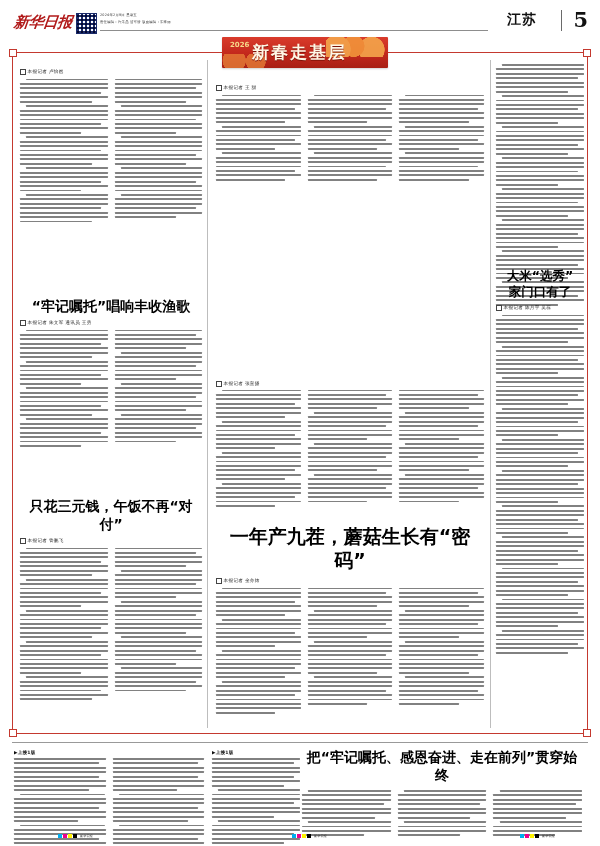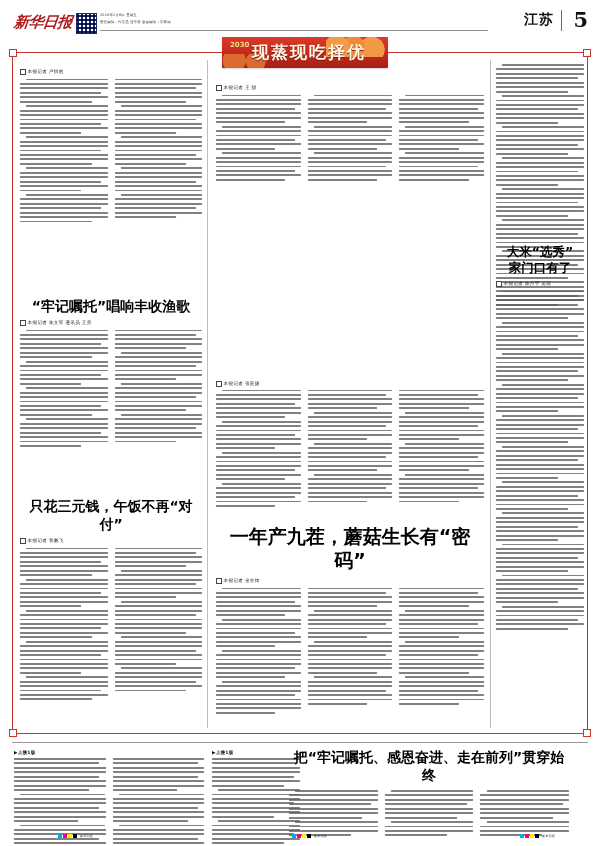--- a/index.html
+++ b/index.html
@@ -25,21 +25,21 @@
       repeating-linear-gradient(90deg,#1b2b6b 0 2px,#fff 2px 4px),
       repeating-linear-gradient(0deg,#1b2b6b 0 2px,transparent 2px 4px);
     background-blend-mode:multiply;
     border:1px solid #1b2b6b;
   }
   .mast-meta{position:absolute;left:100px;top:13px;width:200px;}
   .mast-meta .l1{font-size:3.4px;color:#333;line-height:5px;letter-spacing:.2px;}
   .mast-meta .l2{font-size:3.4px;color:#333;line-height:5px;letter-spacing:.2px;margin-top:2px;}
   .mast-rule{position:absolute;left:100px;top:30px;width:388px;height:1px;background:#8d8d8d;}
   .sec-name{
-    position:absolute;right:46px;top:11px;font-size:14px;font-weight:bold;
+    position:absolute;right:63px;top:11px;font-size:14px;font-weight:bold;
     font-family:"DejaVu Serif","Liberation Serif",serif;color:#111;letter-spacing:1px;
   }
   .sec-div{position:absolute;right:38px;top:10px;width:1px;height:21px;background:#6a6a6a;}
   .sec-num{
     position:absolute;right:12px;top:7px;font-size:21px;font-weight:bold;
     font-family:"DejaVu Serif","Liberation Serif",serif;color:#111;
   }
 
   
   .frame{
@@ -193,22 +193,22 @@
     <div class="sec-num">5</div>
   </div>
 
   <div class="frame">
     <div class="frame-b"></div>
   </div>
 
   <div class="banner">
     <div class="cloud"></div>
     <div class="cloud2"></div>
-    <div class="yr">2030</div>
-    <div class="bt">现蒸现吃择优</div>
+    <div class="yr">2026</div>
+    <div class="bt">新春走基层</div>
   </div>
 
   <div class="vrule" style="left:207px;top:60px;height:668px;"></div>
   <div class="vrule" style="left:490px;top:60px;height:668px;"></div>
 
   <div class="col" style="left:20px;top:64px;width:182px;">
     <div class="byline">
       <span class="box"></span>
       <span>本报记者 卢怡然</span>
     </div>
@@ -756,21 +756,21 @@
         <div class="ln s3"></div>
       <div class="ln ind s2"></div>
         <div class="ln s1"></div>
         <div class="ln s1"></div>
         <div class="ln s2"></div>
       <div class="ln s1"></div>
         <div class="ln s4"></div>
     </div>
   </div>
 
-  <div class="col" style="left:496px;top:244px;width:88px;">
+  <div class="col" style="left:496px;top:268px;width:88px;">
     <div class="hl hl-col-sm">大米“选秀”</div>
     <div class="hl hl-col-sm">家门口有了</div>
     <div class="byline">
       <span class="box"></span>
       <span>本报记者 陈月宇 吴琼</span>
     </div>
     <div>
       <div class="ln ind s2"></div>
         <div class="ln s1"></div>
         <div class="ln s1"></div>
@@ -922,21 +922,21 @@
         <div class="ln s4"></div>
       <div class="ln ind s2"></div>
         <div class="ln s1"></div>
         <div class="ln s1"></div>
         <div class="ln s2"></div>
       <div class="ln s1"></div>
         <div class="ln s3"></div>
     </div>
   </div>
 
-  <div class="col" style="left:289px;top:748px;width:280px;">
+  <div class="col" style="left:302px;top:748px;width:280px;">
     <div class="hl hl-bot" style="text-align:center;">把“牢记嘱托、感恩奋进、走在前列”贯穿始终</div>
     <div style="display:flex;gap:7px;margin-top:6px;">
       <div style="flex:1">
         <div class="ln ind s2"></div>
           <div class="ln s1"></div>
           <div class="ln s1"></div>
           <div class="ln s2"></div>
         <div class="ln s1"></div>
           <div class="ln s1"></div>
           <div class="ln s3"></div>

